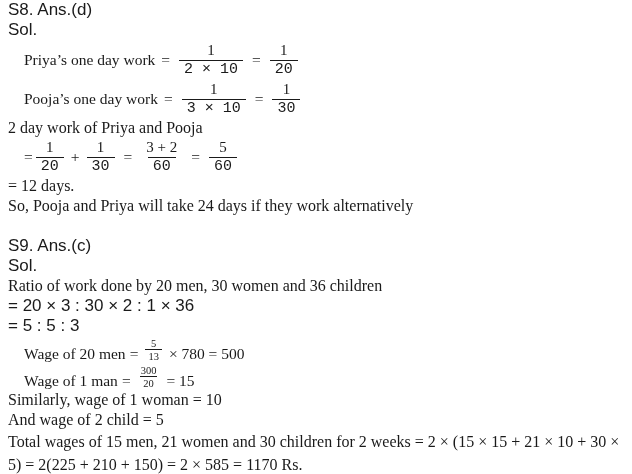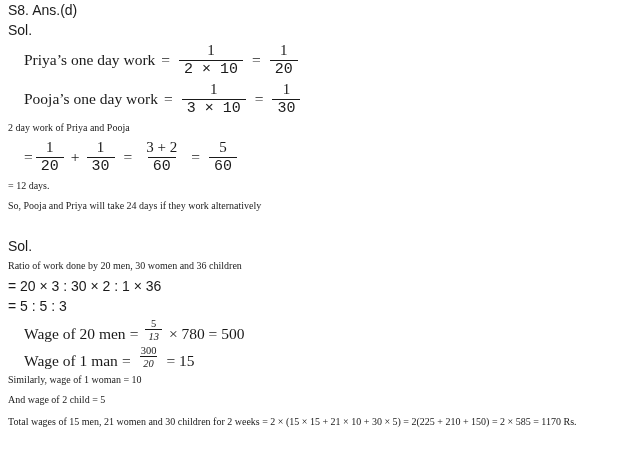--- a/index.html
+++ b/index.html
@@ -18,31 +18,31 @@
   .page {
     position: relative;
     width: 632px;
     height: 474px;
     padding: 0;
     box-sizing: border-box;
   }
   .line {
     padding-left: 8px;
     padding-right: 2px;
-    font-size: 10px;
+    font-size: 16px;
     line-height: 20px;
     white-space: nowrap;
   }
   .line.wrap {
     white-space: normal;
     line-height: 23px;
   }
   .sans {
     font-family: "Liberation Sans", sans-serif;
-    font-size: 14px;
+    font-size: 17px;
   }
   .gap {
     height: 20px;
   }
   .eqline {
     padding-left: 24px;
     font-size: 15.5px;
     display: flex;
     align-items: center;
     white-space: nowrap;
@@ -87,21 +87,20 @@
     line-height: 1.05;
     position: relative;
     top: -1px;
   }
   .sfrac .num {
     padding: 0 3px 0.5px 3px;
   }
   .sfrac .den {
     padding: 0.5px 3px 0 3px;
     border-top: 1.1px solid #1a1a1a;
-    font-style: italic;
   }
   .rowfrac {
     height: 40px;
     margin: 0;
   }
   .rowfrac2 {
     height: 38px;
     align-items: center;
   }
   .row-sm {
@@ -169,20 +168,21 @@
       <span class="num">5</span>
       <span class="den">60</span>
     </span>
   </div>
 
   <div class="line">= 12  days.</div>
   <div class="line">So, Pooja and Priya will take 24 days if they work alternatively</div>
 
   <div class="gap"></div>
 
+  <div class="line sans">S9. Ans.(c)</div>
   <div class="line sans">Sol.</div>
   <div class="line">Ratio of work done by 20 men, 30 women and 36 children</div>
   <div class="line sans">= 20 × 3 : 30 × 2 : 1 × 36</div>
   <div class="line sans">= 5 : 5 : 3</div>
 
   <div class="eqline row-sm">
     <span class="lead">Wage of 20 men</span>
     <span class="op-tight">=</span>
     <span class="sfrac">
       <span class="num">5</span>

